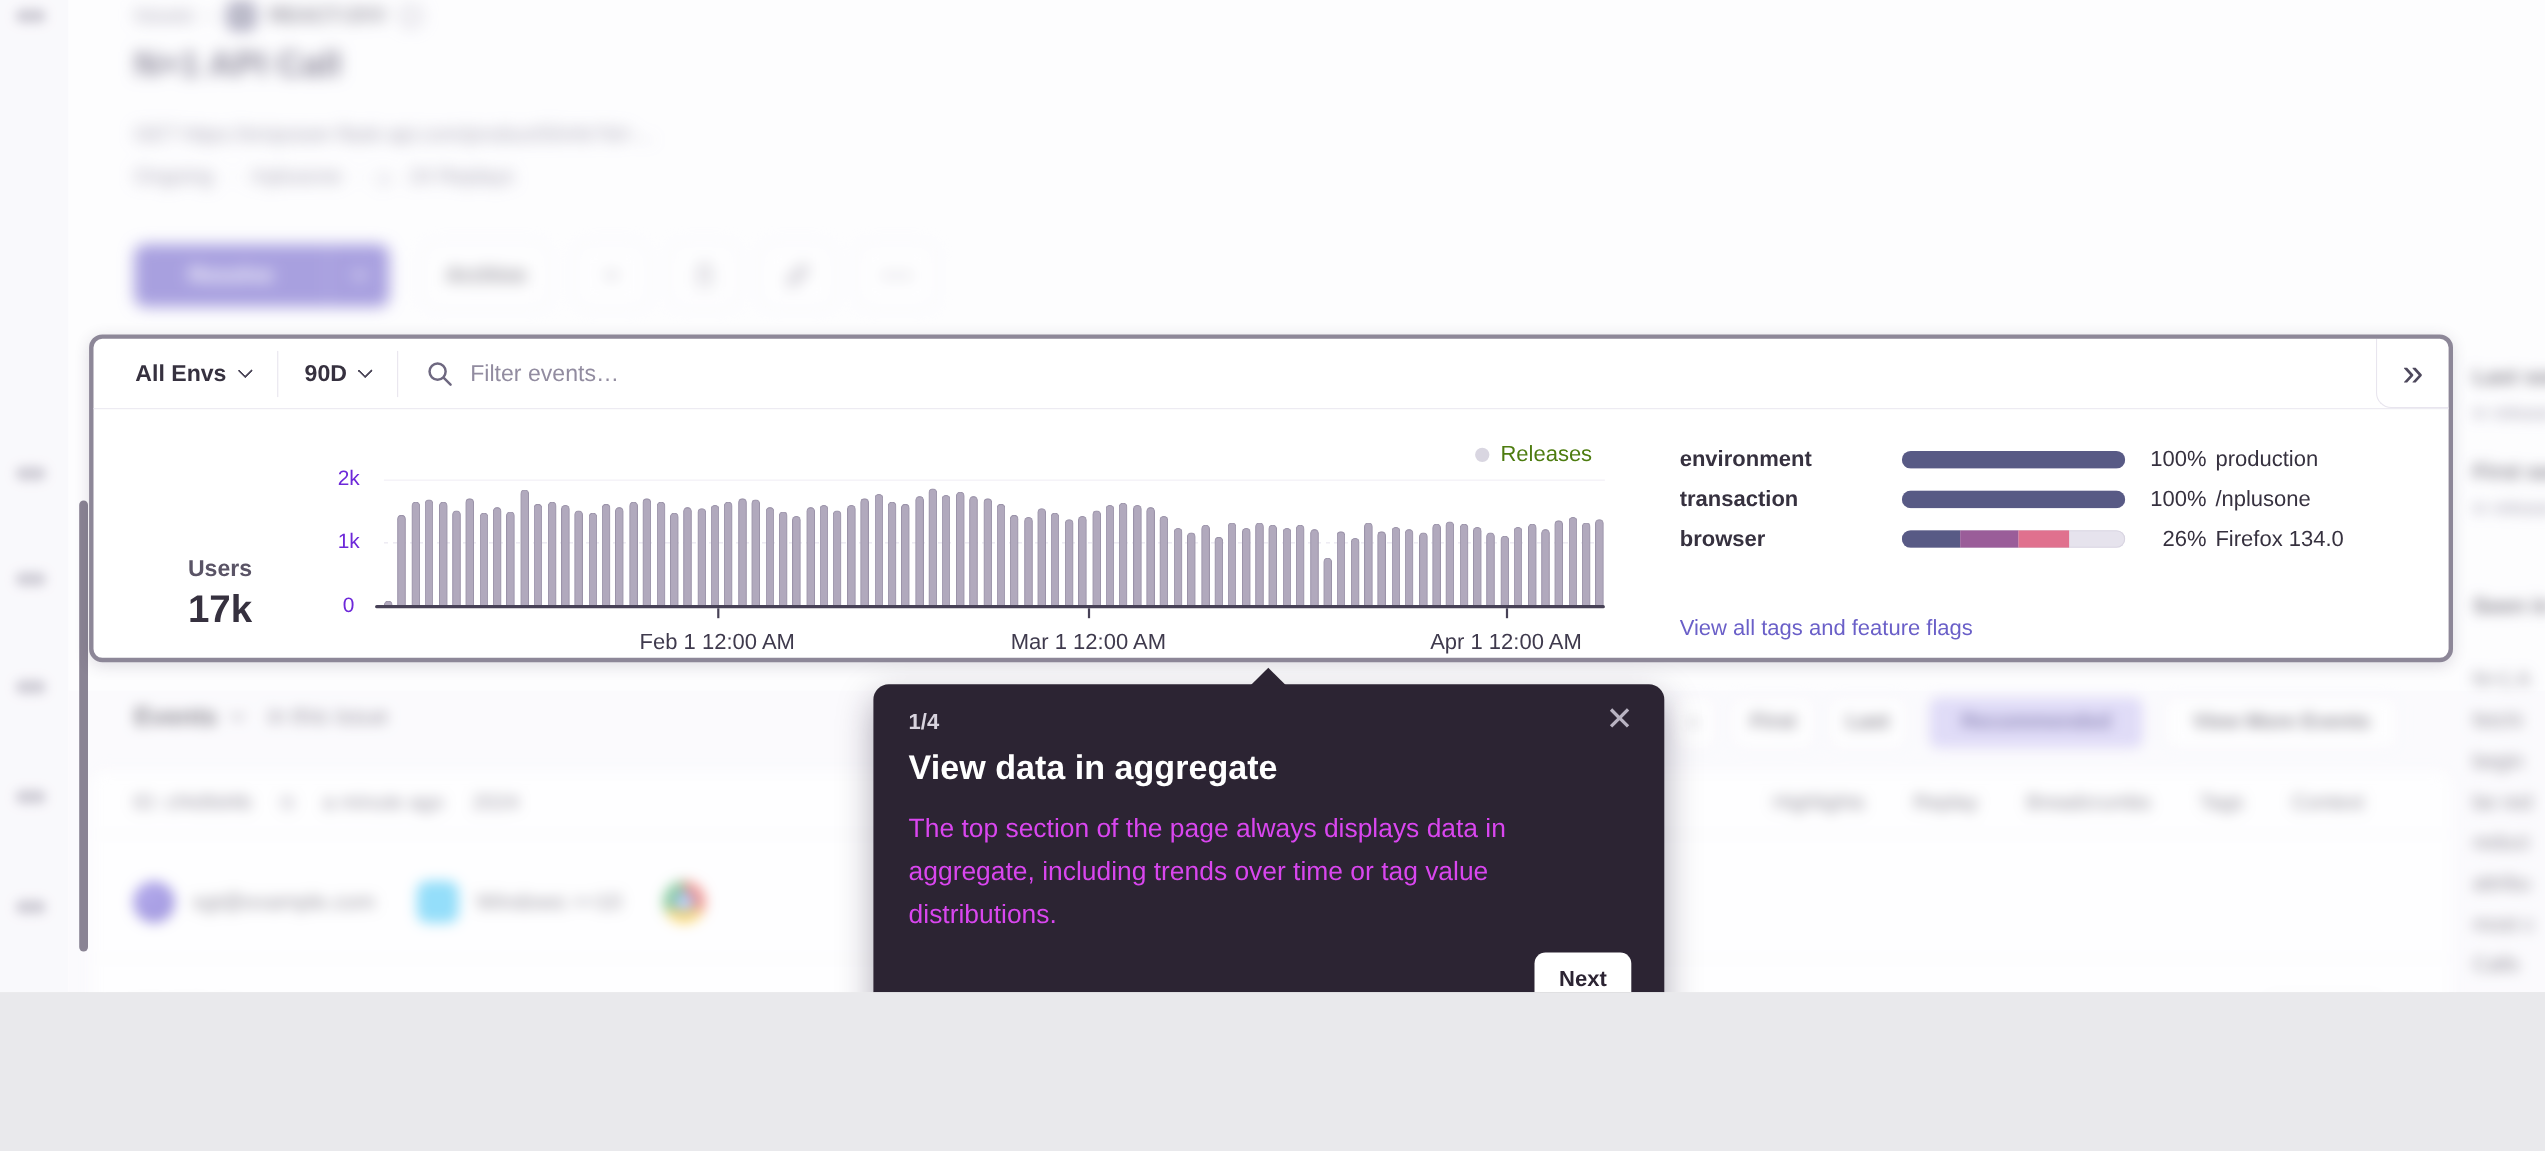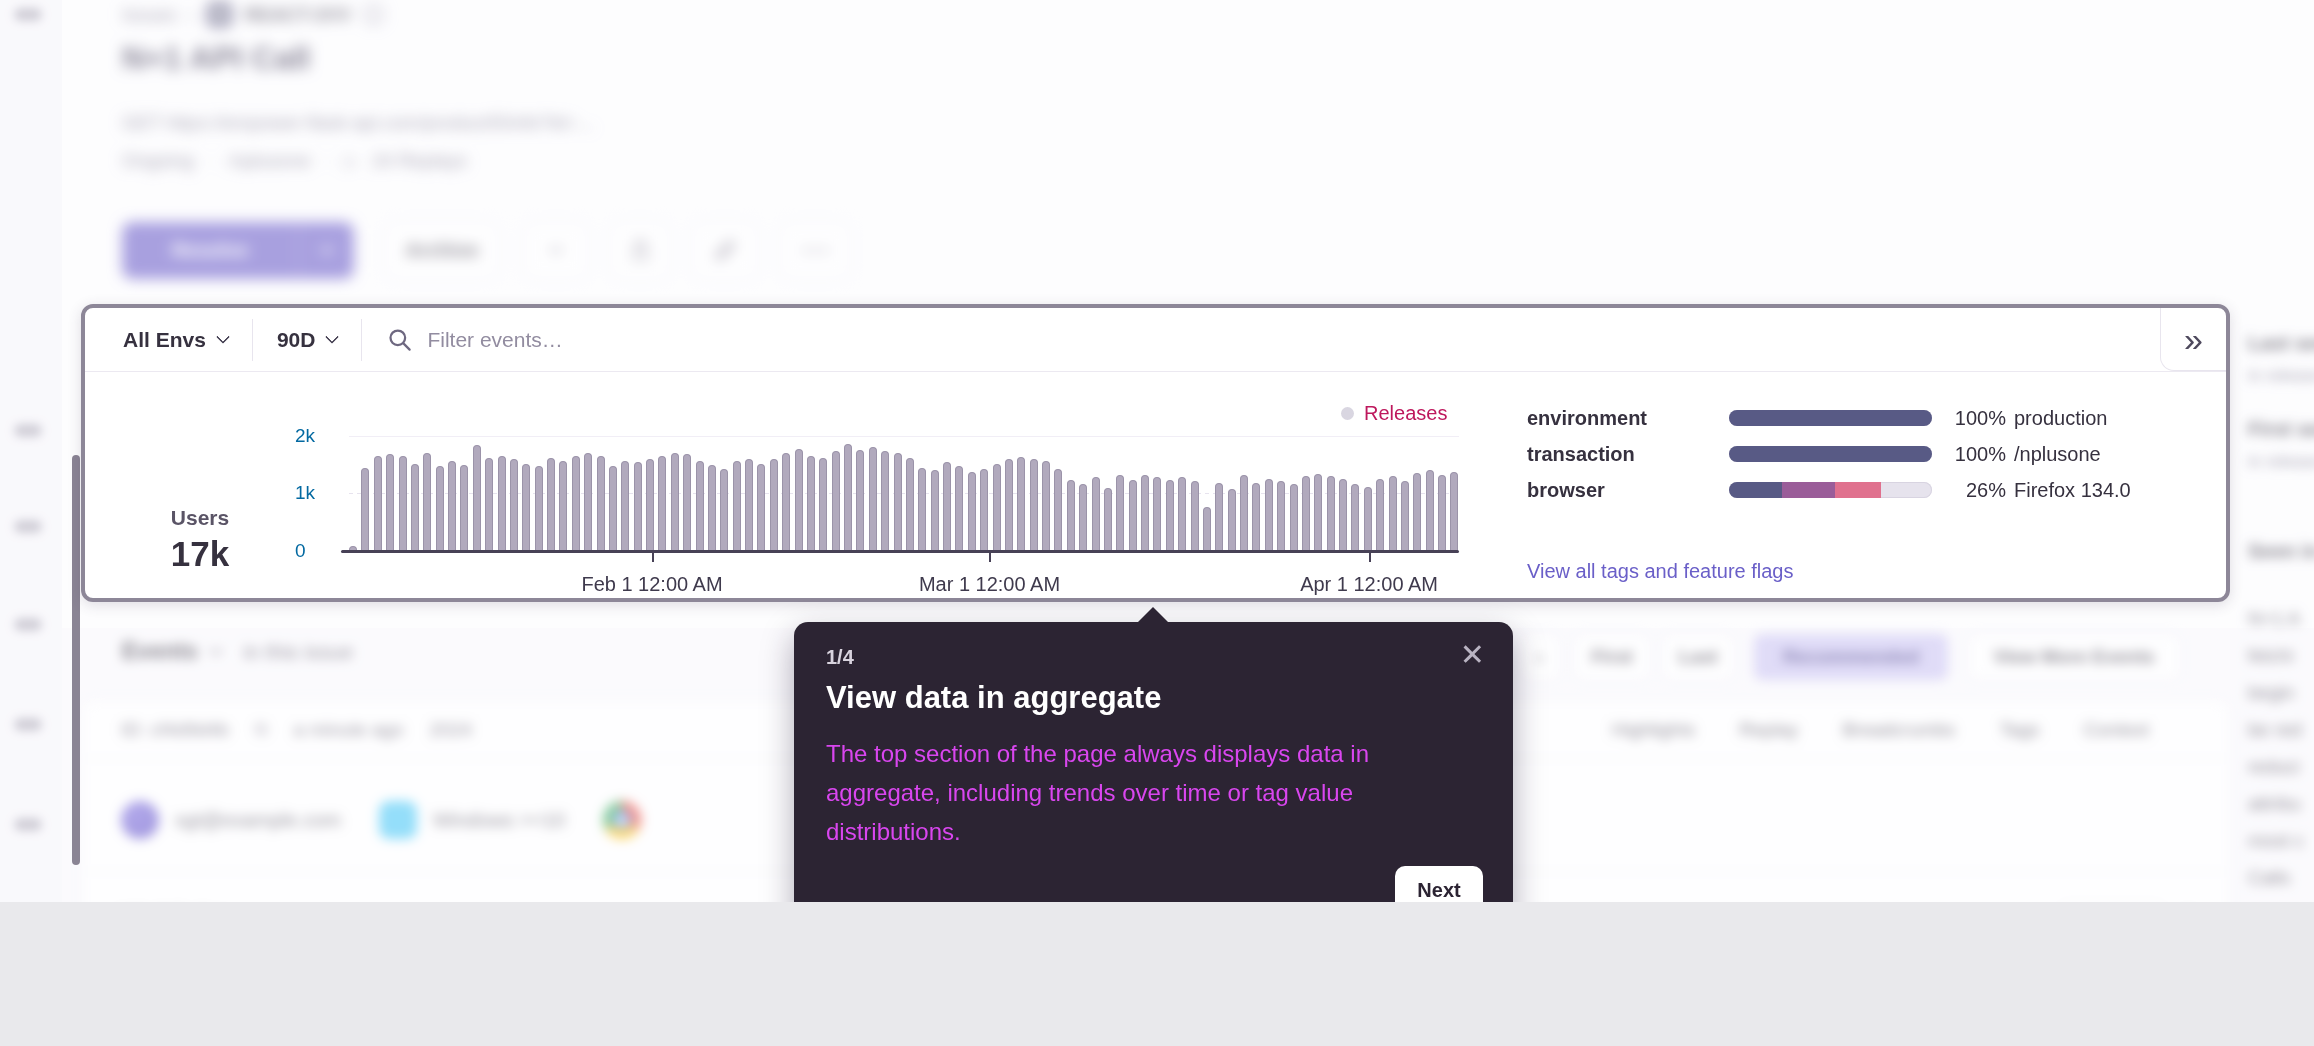--- a/index.html
+++ b/index.html
@@ -75,24 +75,24 @@
   #plot { position:absolute; left:264px; top:128px; width:1110px; height:115px; }
   .grid2k { position:absolute; left:0; right:0; top:0; height:1px; background:#f1eef6; }
   .grid1k { position:absolute; left:0; right:0; top:57px; height:1px;
             background:repeating-linear-gradient(90deg,#e7e3ee 0 4px,transparent 4px 8px); }
   #chart-bars { position:absolute; inset:0; display:flex; align-items:flex-end; justify-content:space-between; }
   .bar { width:8px; background:#b1a9bd; border:1px solid #9b93a9; border-bottom:none; border-radius:5px 5px 0 0; }
   .axis-line { position:absolute; left:-8px; right:0; top:114px; height:3px; background:#474156; border-radius:2px; }
   #chart-x-axis { position:absolute; left:0; right:0; top:115px; height:50px; }
   .tick { position:absolute; top:2px; width:2px; height:9px; background:#474156; }
   .xlab { position:absolute; top:22px; transform:translateX(-50%); font-size:20px; color:#3f3a4d; white-space:nowrap; }
-  .ylab { position:absolute; width:44px; text-align:left; left:210px; font-size:19px; color:#0369a1; }
+  .ylab { position:absolute; width:44px; text-align:center; left:210px; font-size:19px; color:#6d28d9; }
   .legend { position:absolute; left:1256px; top:94px; display:flex; align-items:center; gap:10px; cursor:pointer; }
   .legend .dot { width:13px; height:13px; border-radius:50%; background:#d9d6e1; }
-  .legend .txt { font-size:20px; color:#be185d; }
+  .legend .txt { font-size:20px; color:#4d7c0f; }
 
   
   #tags { position:absolute; left:1442px; top:92px; width:680px; }
   .tagrow { display:grid; grid-template-columns:202px 215px 1fr; align-items:center; height:36px; }
   .tagkey { font-size:20px; font-weight:700; color:#36313f; }
   .tagbar { width:203px; height:16px; border-radius:8px; background:#e6e3ed; box-shadow:inset 0 0 0 1px #d8d4e1;
             overflow:hidden; display:flex; }
   .seg { height:100%; }
   .seg.dotted { background-image:radial-gradient(rgba(255,255,255,.55) 1.5px, transparent 1.6px);
                 background-size:7px 7px; }

